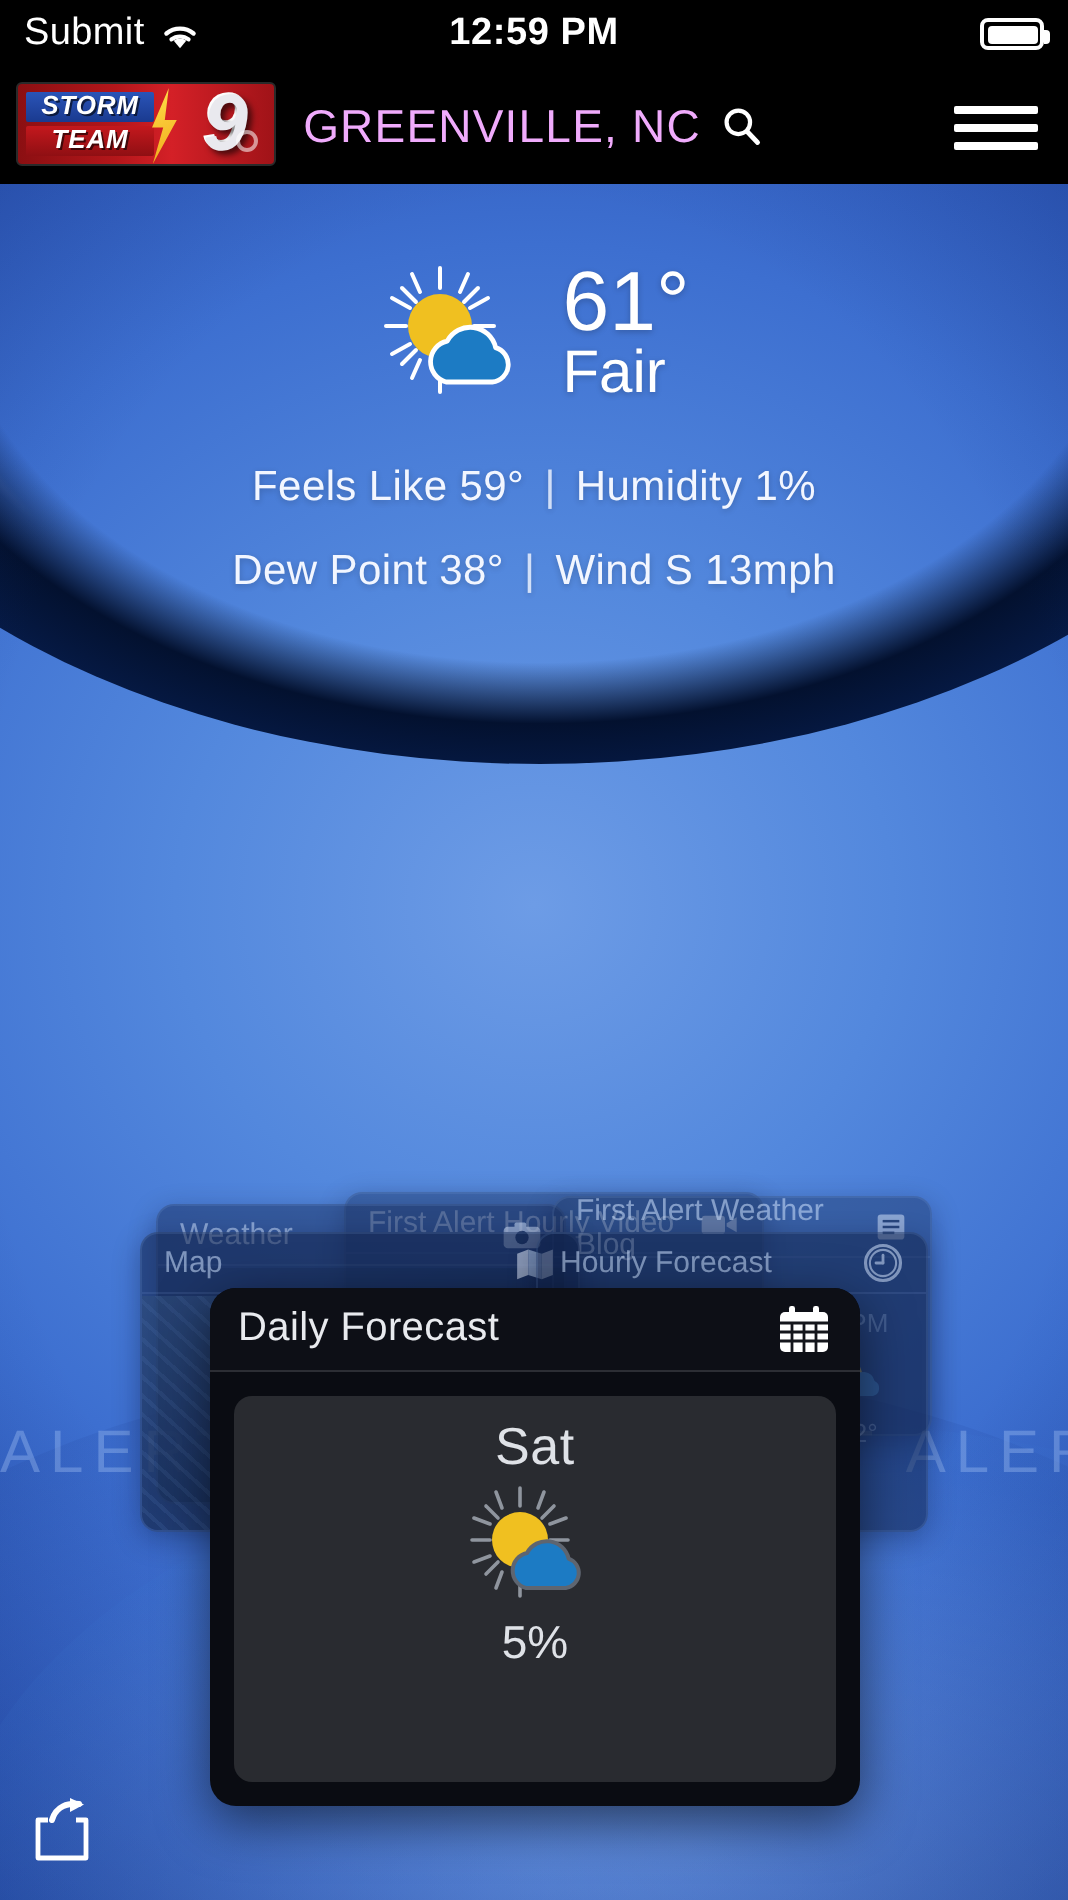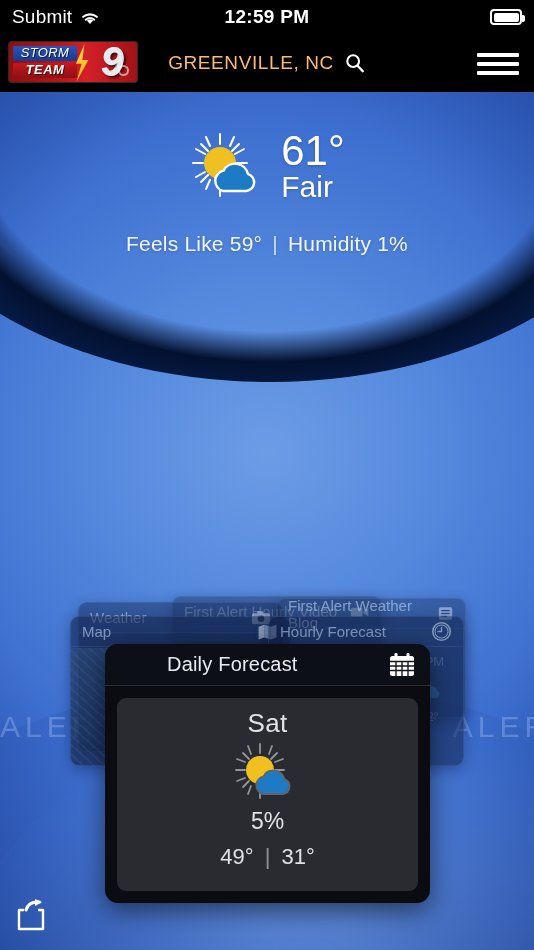--- a/index.html
+++ b/index.html
@@ -47,21 +47,21 @@
     background:linear-gradient(90deg,#8b0f12 0%,#b3161a 38%,#d42027 60%,#a01318 100%);
     border:1px solid #2a2a2a;
   }
   .logo-blue {
     position:absolute; left:4px; top:4px; width:64px; height:15px;
     background:linear-gradient(180deg,#2a54b8,#1a3a8f);
     border-radius:1px;
   }
   .logo-storm {
     position:absolute; left:5px; top:3px; width:62px; height:16px;
-    color:#fff; font-size:13px; font-weight:normal; font-style:italic;
+    color:#fff; font-size:13px; font-weight:bold; font-style:italic;
     letter-spacing:.4px; line-height:16px; text-align:center;
     text-shadow:1px 1px 0 rgba(0,0,0,.6);
   }
   .logo-red {
     position:absolute; left:4px; top:21px; width:64px; height:15px;
     background:linear-gradient(180deg,#c4181d,#8f0f13); border-radius:1px;
   }
   .logo-team {
     position:absolute; left:5px; top:20px; width:62px; height:16px;
     color:#fff; font-size:13px; font-weight:bold; font-style:italic;
@@ -82,21 +82,21 @@
   .logo-nine-dot {
     position:absolute; right:8px; bottom:6px; width:11px; height:11px;
     border:2px solid rgba(255,255,255,.55); border-radius:50%;
   }
 
   .nav-title-wrap {
     position:absolute; left:0; top:0; width:534px; height:58px;
     display:flex; align-items:center; justify-content:center; gap:10px;
   }
   .nav-title {
-    color:#fdba74; font-size:19px; letter-spacing:.6px;
+    color:#f0abfc; font-size:23px; letter-spacing:.6px;
   }
   .search-icon { width:22px; height:22px; position:relative; display:block; }
   .hamburger {
     position:absolute; right:15px; top:17px;
     width:42px; height:26px; display:flex; flex-direction:column;
     justify-content:space-between; padding:2px 0; cursor:pointer;
   }
   .hamburger span { display:block; height:4px; background:#fff; border-radius:1px; }
 
   
@@ -234,21 +234,21 @@
     position:absolute; left:105px; top:644px; width:325px; height:259px;
     background:#0a0c12; border-radius:13px; z-index:20;
     box-shadow:0 8px 26px rgba(0,0,0,.55);
     overflow:hidden;
   }
   .daily-hdr {
     height:42px; display:flex; align-items:center; justify-content:space-between;
     padding:0 14px; border-bottom:1px solid rgba(255,255,255,.13);
     background:#0d0f16;
   }
-  .daily-title { color:#e8eaee; font-size:20px; font-weight:300; letter-spacing:.2px;margin-left:48px; }
+  .daily-title { color:#e8eaee; font-size:20px; font-weight:300; letter-spacing:.2px; }
   .cal-icon { width:28px; height:26px; position:relative; }
   .daily-body {
     display:flex; gap:12px; padding:12px; height:217px;
   }
   .day {
     flex:1; background:#292b30; border-radius:9px;
     display:flex; flex-direction:column; align-items:center;
     padding-top:10px; color:#dfe2e7;
   }
   .day-name { font-size:26px; font-weight:300; line-height:30px; letter-spacing:.3px; }
@@ -356,20 +356,25 @@
         <div class="cur-temp">61°</div>
         <div class="cur-cond">Fair</div>
       </span>
     </div>
 
     <div class="cur-line">
       <span>Feels Like 59°</span>
       <span class="sep">|</span>
       <span>Humidity 1%</span>
     </div>
+    <div class="cur-line">
+      <span>Dew Point 38°</span>
+      <span class="sep">|</span>
+      <span>Wind S 13mph</span>
+    </div>
   </div>
 
   <div class="watermark">ALERT WEATHER   FIRST ALERT WEATHER   FIRST ALERT</div>
 
   <div class="card-stack">
 
     <div class="bgcard" id="card-video">
       <div class="hdr">
         <span>First Alert Hourly Video</span>
         <span class="ico">
@@ -522,25 +527,20 @@
               <line x1="5" y1="17" x2="13" y2="20"></line>
               <line x1="43" y1="36" x2="51" y2="39"></line>
               <line x1="51" y1="17" x2="43" y2="20"></line>
               <line x1="13" y1="36" x2="5" y2="39"></line>
             </g>
             <circle cx="28" cy="28" r="14" fill="#f0c020"></circle>
             <path d="M31 52 a9 9 0 0 1 0.5-17.5 a11.2 11.2 0 0 1 20.8 2.8 a7.6 7.6 0 0 1 -1.4 14.7 Z" fill="#1c7bc4" stroke="#5e6570" stroke-width="2" stroke-linejoin="round"></path>
           </svg>
         </span>
         <div class="day-pop">5%</div>
-        <div class="day-hilo">
-          <span>49°</span>
-          <span class="hilo-sep">|</span>
-          <span>31°</span>
-        </div>
       </div>
 
     </div>
   </div>
 
   <div class="share-btn">
     <svg viewBox="0 0 34 34" width="34" height="34">
       <path d="M10 12 H5 V31 H29 V12 H24" stroke="#ffffff" stroke-width="2.4" fill="none" stroke-linejoin="round"></path>
       <path d="M12 12 C14 5 20 3.5 25.5 4" stroke="#ffffff" stroke-width="3" fill="none" stroke-linecap="round"></path>
       <path d="M21 1 L28 4.2 L21 8 Z" fill="#ffffff"></path>

